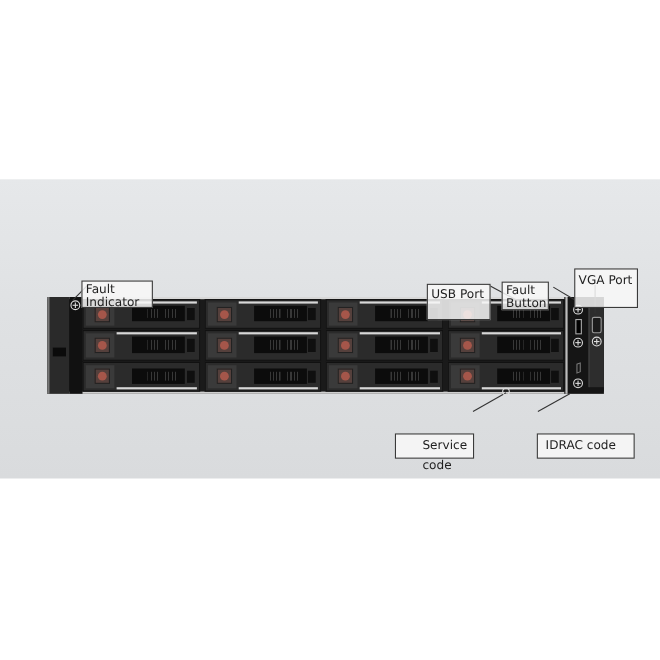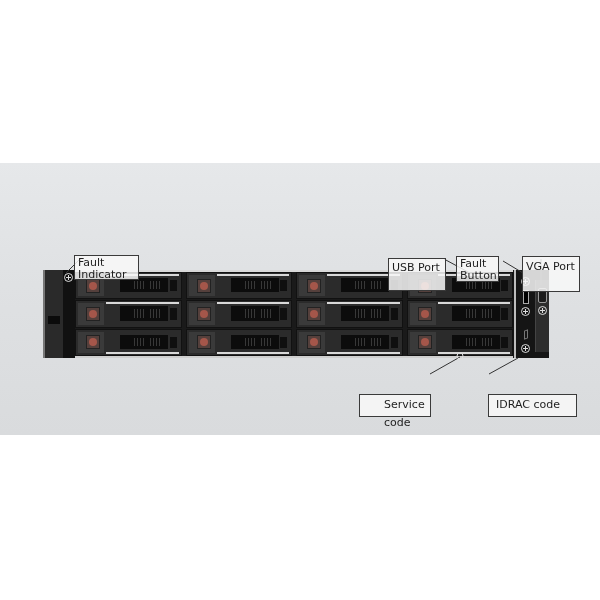--- a/index.html
+++ b/index.html
@@ -158,15 +158,15 @@
   <line x1="430" y1="374" x2="460" y2="357" stroke="#333" stroke-width="1"></line>
   <line x1="489" y1="374" x2="518" y2="358" stroke="#333" stroke-width="1"></line>
   <circle cx="460" cy="356" r="3" fill="none" stroke="#ddd" stroke-width="1"></circle>
 </svg>
 
 <div class="label" style="left:74px;top:235px;width:65px;height:25px;">Fault
 Indicator</div>
 <div class="label" style="left:388px;top:238px;width:58px;height:33px;line-height:16px;">USB Port</div>
 <div class="label" style="left:456px;top:236px;width:43px;height:26px;">Fault
 Button</div>
-<div class="label" style="left:522px;top:236px;width:58px;height:36px;line-height:18px;">VGA Port</div>
+<div class="label" style="left:522px;top:224px;width:58px;height:36px;line-height:18px;">VGA Port</div>
 <div class="label" style="left:359px;top:374px;width:72px;height:23px;line-height:18px;padding-left:24px;">Service code</div>
 <div class="label" style="left:488px;top:374px;width:89px;height:23px;line-height:18px;padding-left:7px;">IDRAC code</div>
 
 </body></html>

